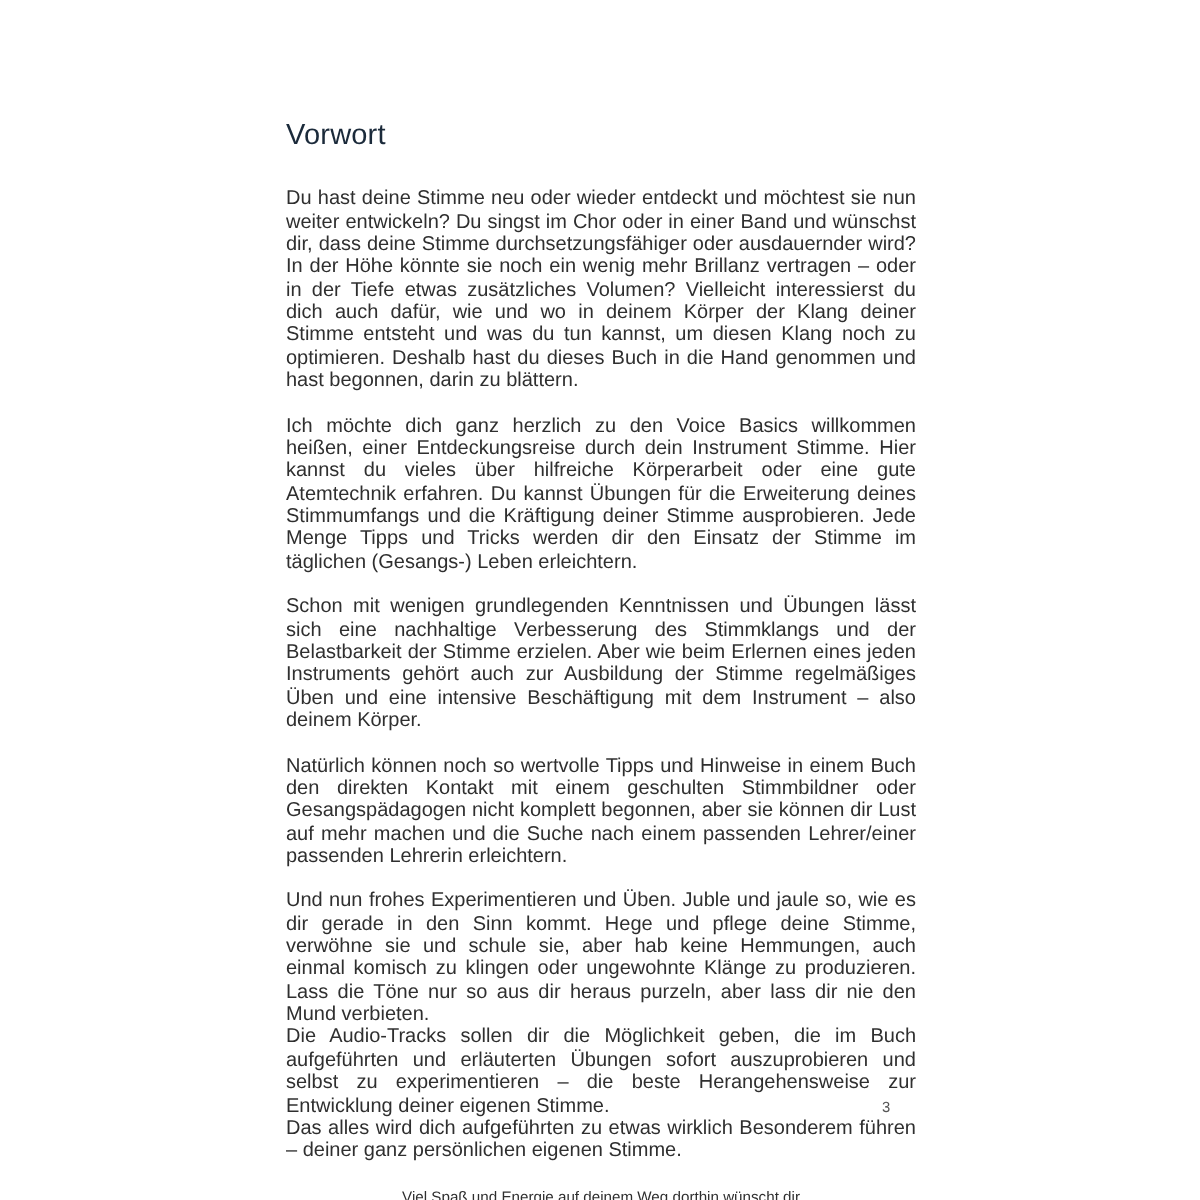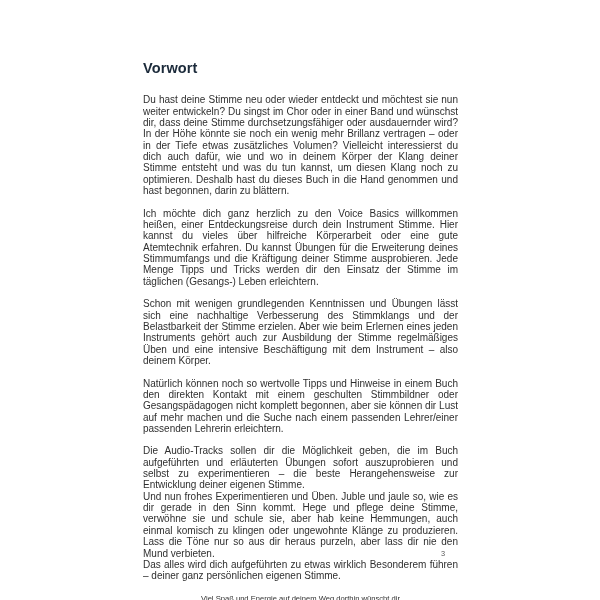--- a/index.html
+++ b/index.html
@@ -20,21 +20,21 @@
     background: #ffffff;
   }
   .content {
     position: absolute;
     left: 143px;
     top: 60px;
     width: 315px;
   }
   .page-title {
     font-size: 14.5px;
-    font-weight: bold;
+    font-weight: normal;
     color: #1b2a3a;
     letter-spacing: 0.1px;
     margin: 0 0 17px 0;
     line-height: 1.2;
   }
   .para {
     font-size: 10px;
     line-height: 11.35px;
     color: #2f2f2f;
     text-align: justify;
@@ -86,23 +86,23 @@
     <h1 class="page-title">Vorwort</h1>
 
     <p class="para noafter">Du hast deine Stimme neu oder wieder entdeckt und möchtest sie nun weiter entwickeln? Du singst im Chor oder in einer Band und wünschst dir, dass deine Stimme durchsetzungsfähiger oder ausdauernder wird? In der Höhe könnte sie noch ein wenig mehr Brillanz vertragen – oder in der Tiefe etwas zusätzliches Volumen? Vielleicht interessierst du dich auch dafür, wie und wo in deinem Körper der Klang deiner Stimme entsteht und was du tun kannst, um diesen Klang noch zu optimieren. Deshalb hast du dieses Buch in die Hand genommen und hast begonnen, darin zu blättern.</p>
 
     <p class="para noafter">Ich möchte dich ganz herzlich zu den Voice Basics willkommen heißen, einer Entdeckungsreise durch dein Instrument Stimme. Hier kannst du vieles über hilfreiche Körperarbeit oder eine gute Atemtechnik erfahren. Du kannst Übungen für die Erweiterung deines Stimmumfangs und die Kräftigung deiner Stimme ausprobieren. Jede Menge Tipps und Tricks werden dir den Einsatz der Stimme im täglichen (Gesangs-) Leben erleichtern.</p>
 
     <p class="para noafter">Schon mit wenigen grundlegenden Kenntnissen und Übungen lässt sich eine nachhaltige Verbesserung des Stimmklangs und der Belastbarkeit der Stimme erzielen. Aber wie beim Erlernen eines jeden Instruments gehört auch zur Ausbildung der Stimme regelmäßiges Üben und eine intensive Beschäftigung mit dem Instrument – also deinem Körper.</p>
 
     <p class="para noafter">Natürlich können noch so wertvolle Tipps und Hinweise in einem Buch den direkten Kontakt mit einem geschulten Stimmbildner oder Gesangspädagogen nicht komplett begonnen, aber sie können dir Lust auf mehr machen und die Suche nach einem passenden Lehrer/einer passenden Lehrerin erleichtern.</p>
 
+    <p class="para tight noafter">Und nun frohes Experimentieren und Üben. Juble und jaule so, wie es dir gerade in den Sinn kommt. Hege und pflege deine Stimme, verwöhne sie und schule sie, aber hab keine Hemmungen, auch einmal komisch zu klingen oder ungewohnte Klänge zu produzieren. Lass die Töne nur so aus dir heraus purzeln, aber lass dir nie den Mund verbieten.</p>
+
     <p class="para tight noafter">Die Audio-Tracks sollen dir die Möglichkeit geben, die im Buch aufgeführten und erläuterten Übungen sofort auszuprobieren und selbst zu experimentieren – die beste Herangehensweise zur Entwicklung deiner eigenen Stimme.</p>
-
-    <p class="para tight noafter">Und nun frohes Experimentieren und Üben. Juble und jaule so, wie es dir gerade in den Sinn kommt. Hege und pflege deine Stimme, verwöhne sie und schule sie, aber hab keine Hemmungen, auch einmal komisch zu klingen oder ungewohnte Klänge zu produzieren. Lass die Töne nur so aus dir heraus purzeln, aber lass dir nie den Mund verbieten.</p>
 
     <p class="para noafter">Das alles wird dich aufgeführten zu etwas wirklich Besonderem führen – deiner ganz persönlichen eigenen Stimme.</p>
 
     <div class="signature-block">
       <div class="sig-line">Viel Spaß und Energie auf deinem Weg dorthin wünscht dir</div>
       <div class="sig-line">Renate Braun</div>
     </div>
 
   </div>
 

